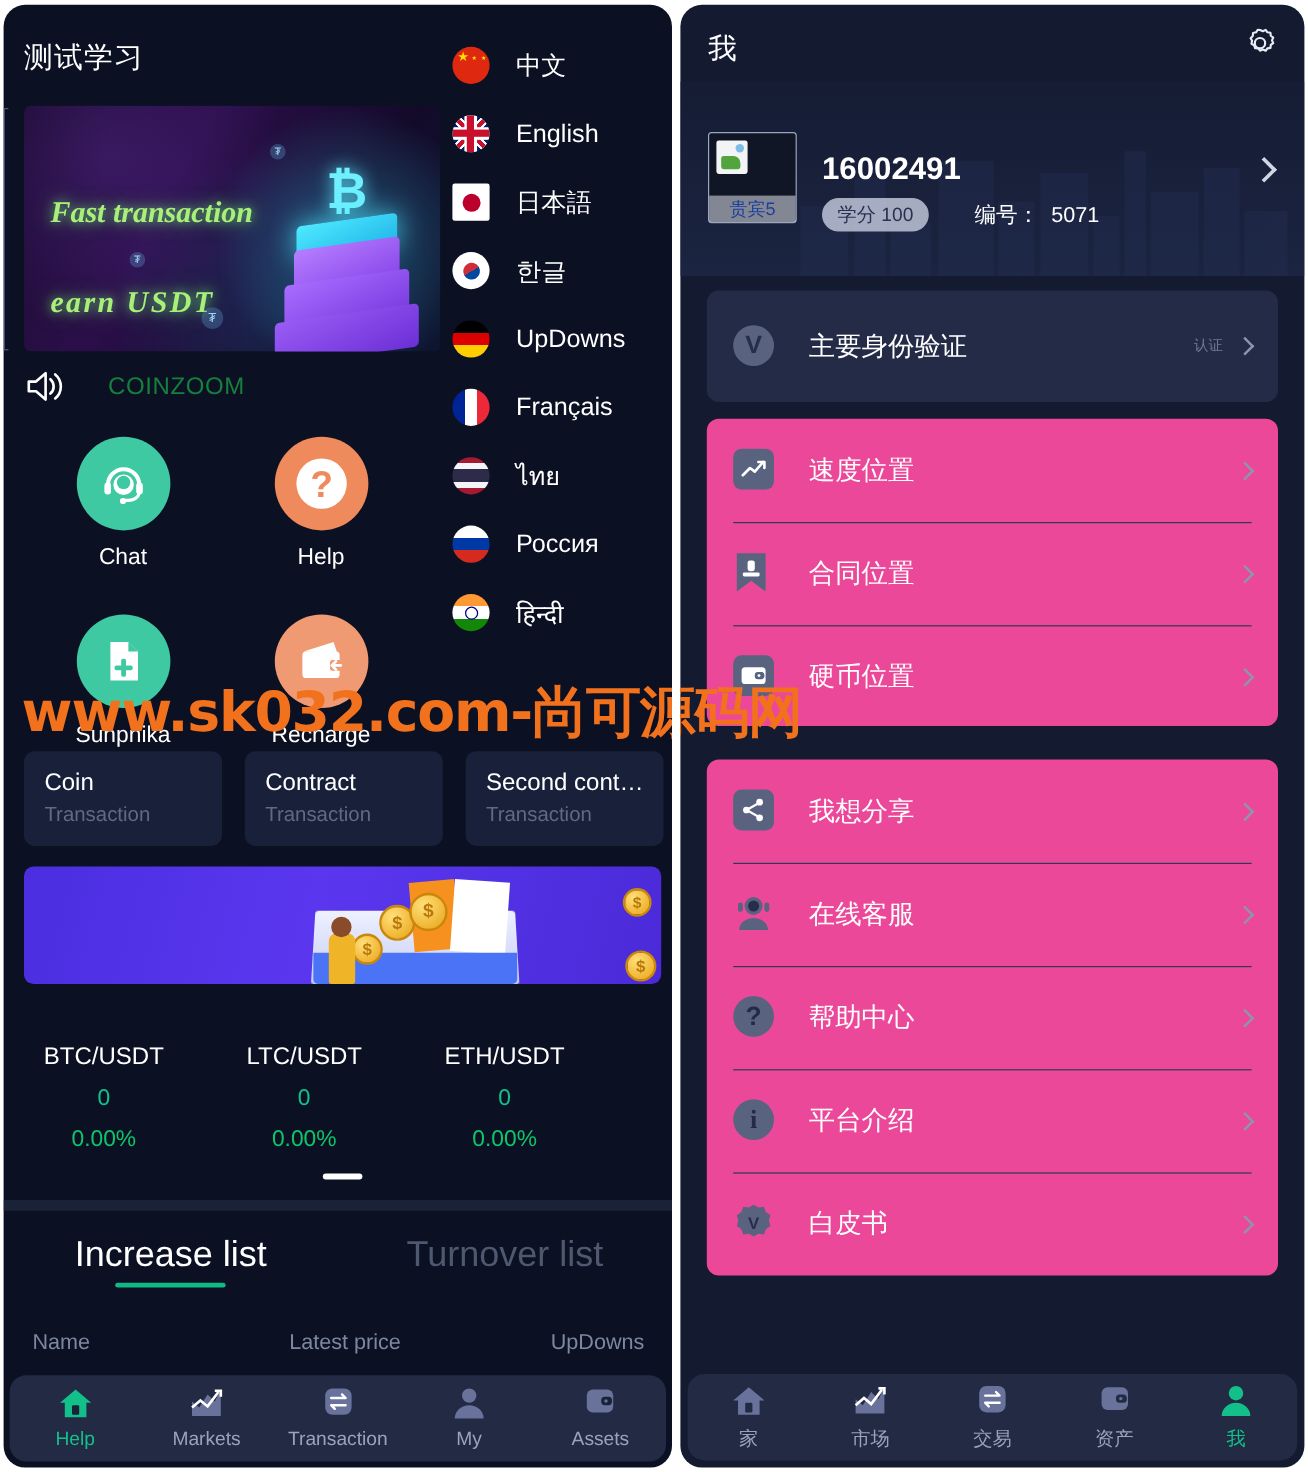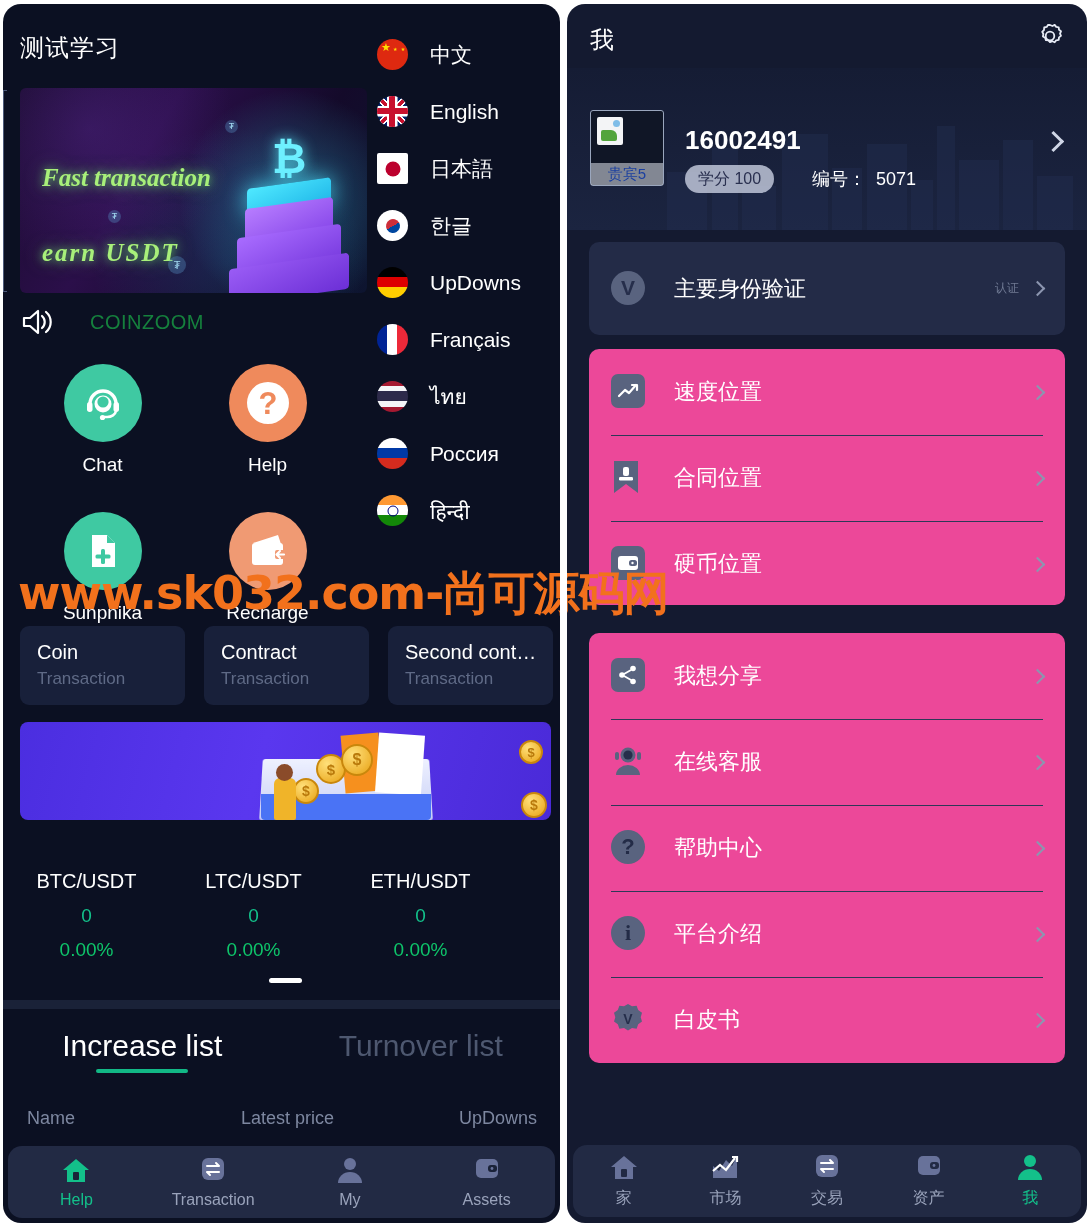--- a/index.html
+++ b/index.html
@@ -400,20 +400,30 @@
           <svg width="30" height="28" viewBox="0 0 30 28">
               <path d="M15 3 L28 14 h-4 v12 h-18 v-12 h-4 z" fill="#13c08a"></path>
               <rect x="12" y="16" width="6" height="8" rx="1" fill="#1a2238"></rect>
             </svg>
         </span>
         <span class="nlab">Help</span>
       </div>
       <div class="navitem">
         <span>
           <svg width="30" height="28" viewBox="0 0 30 28">
+              <path d="M3 25 v-12 l6 5 l7 -11 l6 6 l5 -10 v22 z" fill="#68729a"></path>
+              <path d="M3 18 l7 -6 l6 5 l9 -12" fill="none" stroke="#fff" stroke-width="2.2"></path>
+              <path d="M22 4 h5 v5" fill="none" stroke="#fff" stroke-width="2.2"></path>
+            </svg>
+        </span>
+        <span class="nlab">Markets</span>
+      </div>
+      <div class="navitem">
+        <span>
+          <svg width="30" height="28" viewBox="0 0 30 28">
               <rect x="4" y="2" width="22" height="22" rx="6" fill="#68729a"></rect>
               <path d="M9 10 h12 l-3 -3 M21 16 h-12 l3 3" fill="none" stroke="#fff" stroke-width="2" stroke-linecap="round" stroke-linejoin="round"></path>
             </svg>
         </span>
         <span class="nlab">Transaction</span>
       </div>
       <div class="navitem">
         <span>
           <svg width="30" height="28" viewBox="0 0 30 28">
               <circle cx="15" cy="8" r="6" fill="#68729a"></circle>

